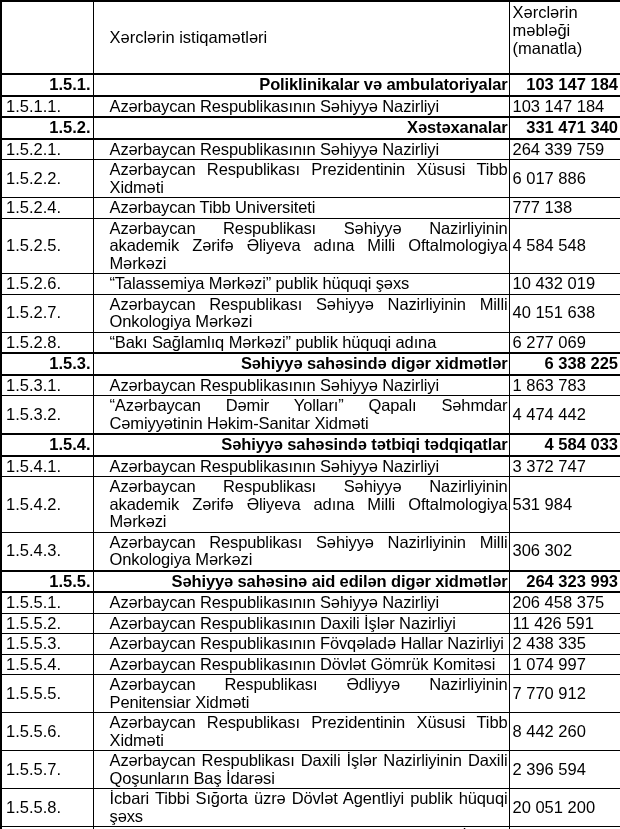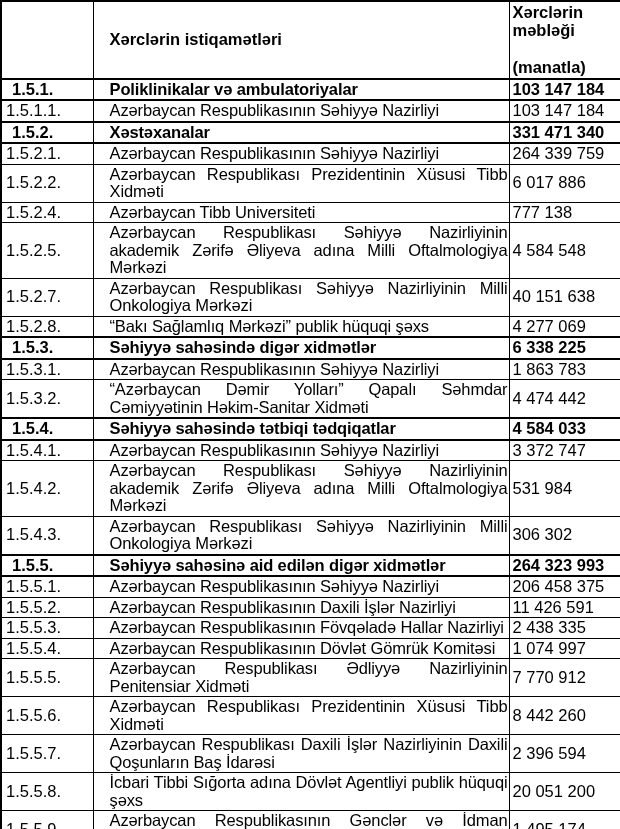--- a/index.html
+++ b/index.html
@@ -24,34 +24,35 @@
   th, td {
     border: 1px solid #000000;
     vertical-align: middle;
     font-size: 16.5px;
     line-height: 17.5px;
     padding: 1px 2px;
     overflow: hidden;
   }
   thead th {
     border-bottom: 2px solid #000000;
-    font-weight: bold;
+    font-weight: normal;
     text-align: left;
   }
   .header-row { height: 73px; }
   thead .col-amt { vertical-align: top; padding-top: 2px; }
-  thead .col-amt .unit { margin-top: 20px; }
+  thead .col-amt .unit { margin-top: 1px; }
   .col-idx { padding-left: 4px; }
   .col-dir { text-align: justify; letter-spacing: -0.12px; padding-left: 16px; padding-right: 1px; }
   thead .col-dir { text-align: left; letter-spacing: 0; }
   .col-amt { padding-left: 3px; }
   .section-row td {
     font-weight: bold;
     border-top: 2px solid #000000;
     border-bottom: 2px solid #000000;
+    text-align: right;
   }
   .section-row .col-idx { padding-left: 10px; }
 </style>
 </head>
 <body>
 
 <div class="page">
   <table class="expenses">
     <colgroup>
       <col class="c1">
@@ -106,31 +107,36 @@
           <td class="col-dir">Azərbaycan Tibb Universiteti</td>
           <td class="col-amt">777 138</td>
         </tr>
 
         <tr>
           <td class="col-idx">1.5.2.5.</td>
           <td class="col-dir">Azərbaycan Respublikası Səhiyyə Nazirliyinin akademik Zərifə Əliyeva adına Milli Oftalmologiya Mərkəzi</td>
           <td class="col-amt">4 584 548</td>
         </tr>
 
+        <tr>
+          <td class="col-idx">1.5.2.6.</td>
+          <td class="col-dir">“Talassemiya Mərkəzi” publik hüquqi şəxs</td>
+          <td class="col-amt">10 432 019</td>
+        </tr>
 
         <tr>
           <td class="col-idx">1.5.2.7.</td>
           <td class="col-dir">Azərbaycan Respublikası Səhiyyə Nazirliyinin Milli Onkologiya Mərkəzi</td>
           <td class="col-amt">40 151 638</td>
         </tr>
 
         <tr>
           <td class="col-idx">1.5.2.8.</td>
-          <td class="col-dir">“Bakı Sağlamlıq Mərkəzi” publik hüquqi şəxs</td>
-          <td class="col-amt">4 277 069</td>
+          <td class="col-dir">“Bakı Sağlamlıq Mərkəzi” publik hüquqi adına</td>
+          <td class="col-amt">6 277 069</td>
         </tr>
 
         <tr class="section-row">
           <td class="col-idx">1.5.3.</td>
           <td class="col-dir">Səhiyyə sahəsində digər xidmətlər</td>
           <td class="col-amt">6 338 225</td>
         </tr>
 
         <tr>
           <td class="col-idx">1.5.3.1.</td>
@@ -211,21 +217,21 @@
         </tr>
 
         <tr>
           <td class="col-idx">1.5.5.7.</td>
           <td class="col-dir">Azərbaycan Respublikası Daxili İşlər Nazirliyinin Daxili Qoşunların Baş İdarəsi</td>
           <td class="col-amt">2 396 594</td>
         </tr>
 
         <tr>
           <td class="col-idx">1.5.5.8.</td>
-          <td class="col-dir">İcbari Tibbi Sığorta adına Dövlət Agentliyi publik hüquqi şəxs</td>
+          <td class="col-dir">İcbari Tibbi Sığorta üzrə Dövlət Agentliyi publik hüquqi şəxs</td>
           <td class="col-amt">20 051 200</td>
         </tr>
 
         <tr>
           <td class="col-idx">1.5.5.9.</td>
           <td class="col-dir">Azərbaycan Respublikasının Gənclər və İdman Nazirliyi</td>
           <td class="col-amt">1 495 174</td>
         </tr>
       </tbody>
   </table>

